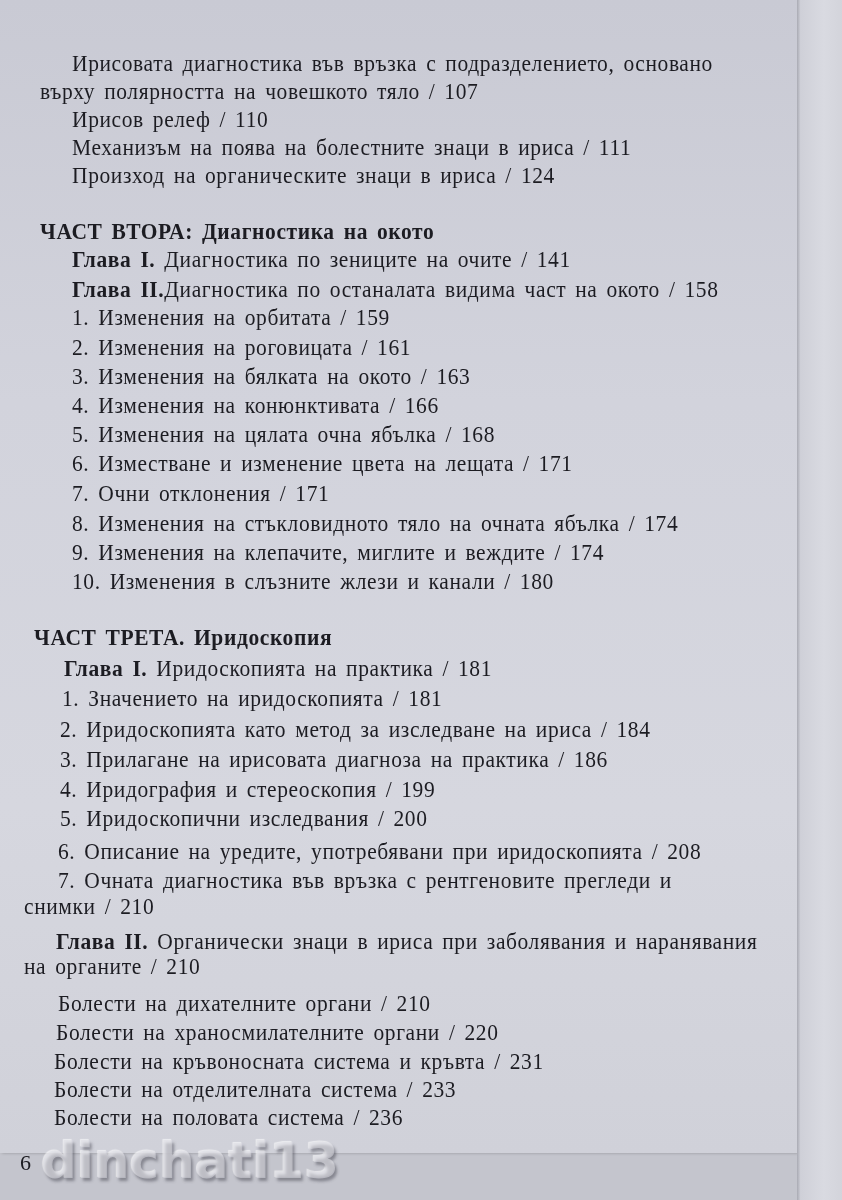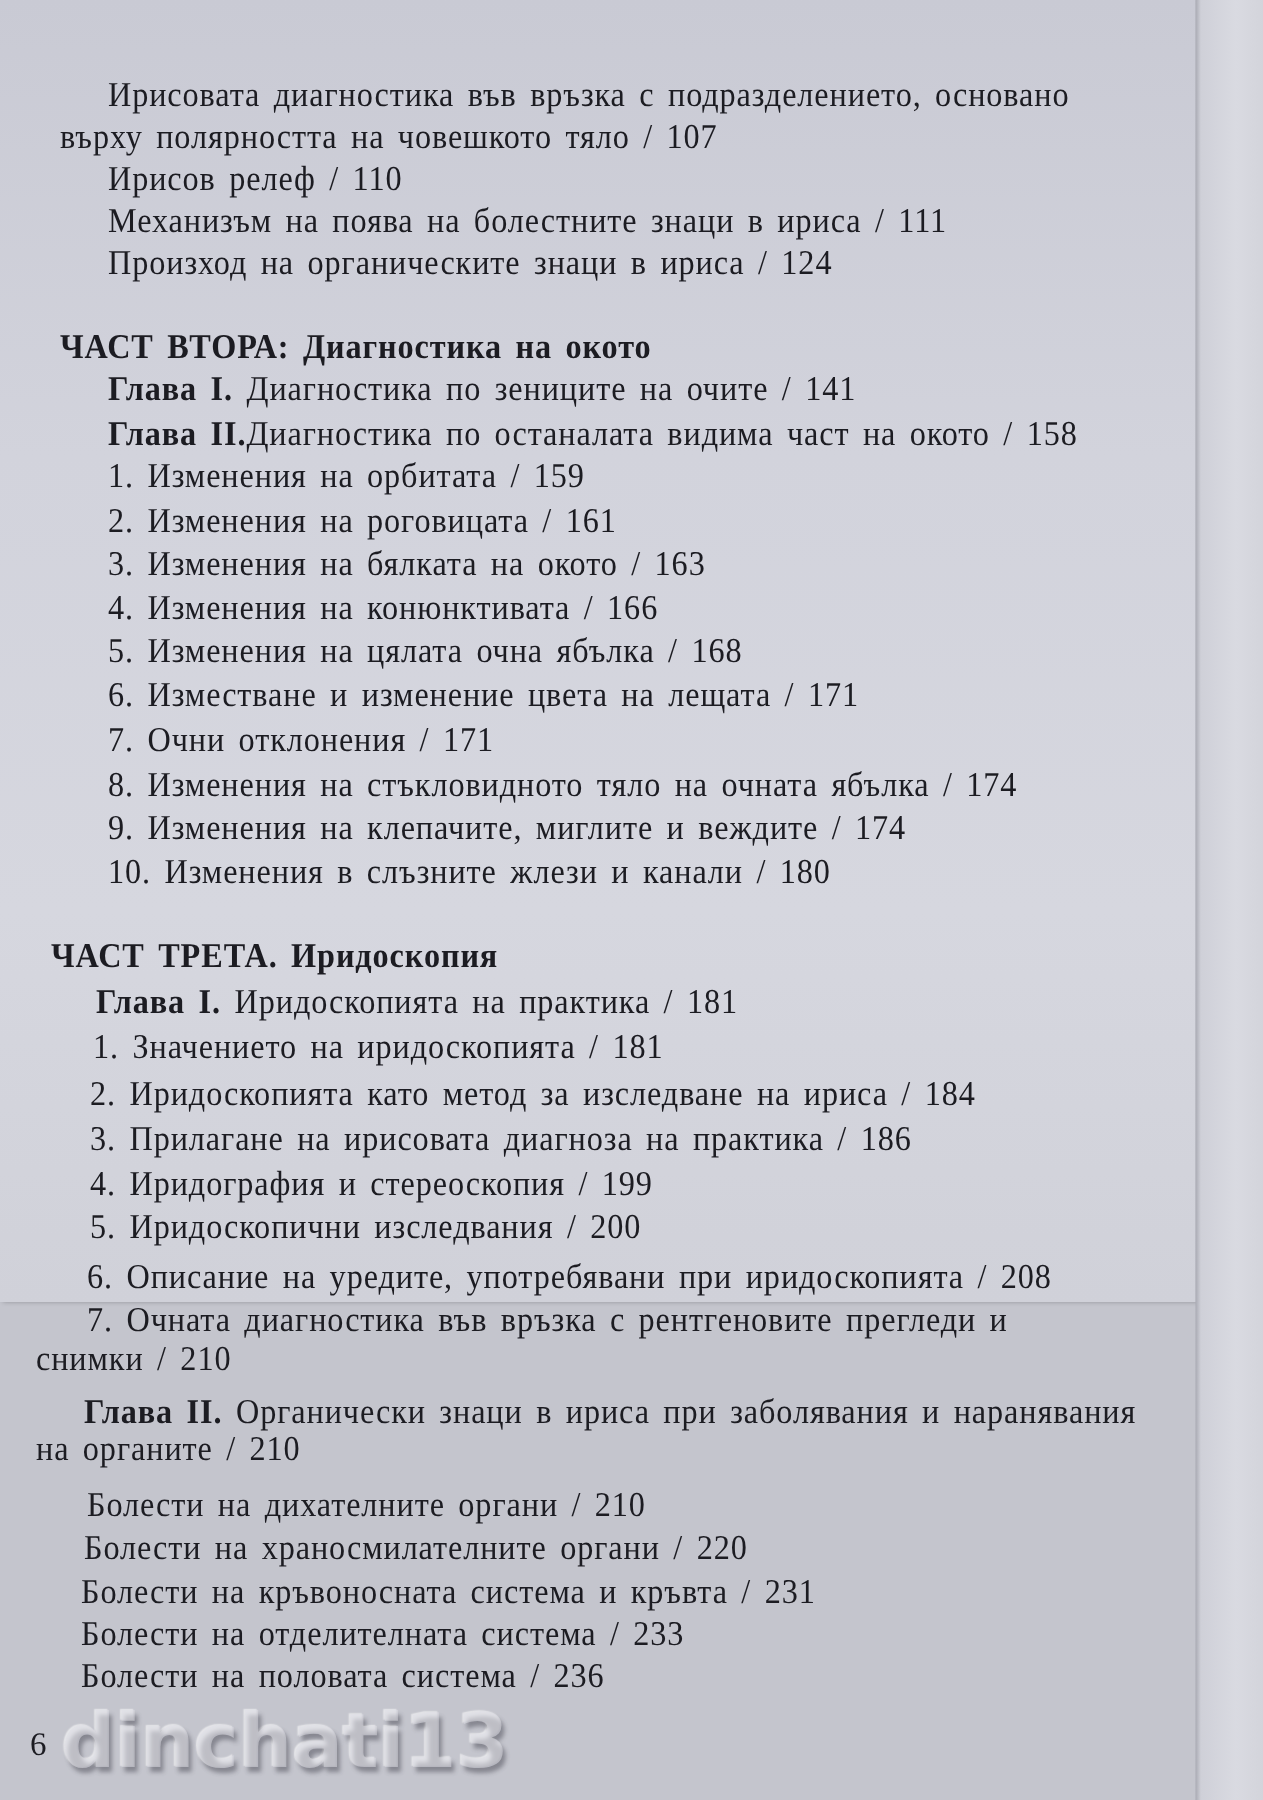--- a/index.html
+++ b/index.html
@@ -2,21 +2,21 @@
 <html><head>
 <meta charset="utf-8">
 <style>
   html, body { margin: 0; padding: 0; }
   body {
     width: 842px; height: 1200px; overflow: hidden; position: relative;
     background: #c4c5cd;
     font-family: "Liberation Serif", "DejaVu Serif", serif;
   }
   .page {
-    position: absolute; left: 0; top: 0; width: 797px; height: 868px;
+    position: absolute; left: 0; top: 0; width: 797px; height: 1153px;
     background: linear-gradient(180deg, #c9cad4 0%, #d2d3dc 35%, #d6d7df 70%, #d0d1d9 100%);
     box-shadow: 2px 0 3px rgba(0,0,0,0.25);
   }
   .page-edge {
     position: absolute; left: 797px; top: 0; width: 45px; height: 1200px;
     background: linear-gradient(90deg, #a9aab3 0%, #cfd0d8 8%, #d9dae1 60%, #d3d4db 100%);
   }
   .line {
     position: absolute; white-space: nowrap; color: #1c1c22;
     font-size: 21.5px; letter-spacing: 0.6px; word-spacing: 3px;

